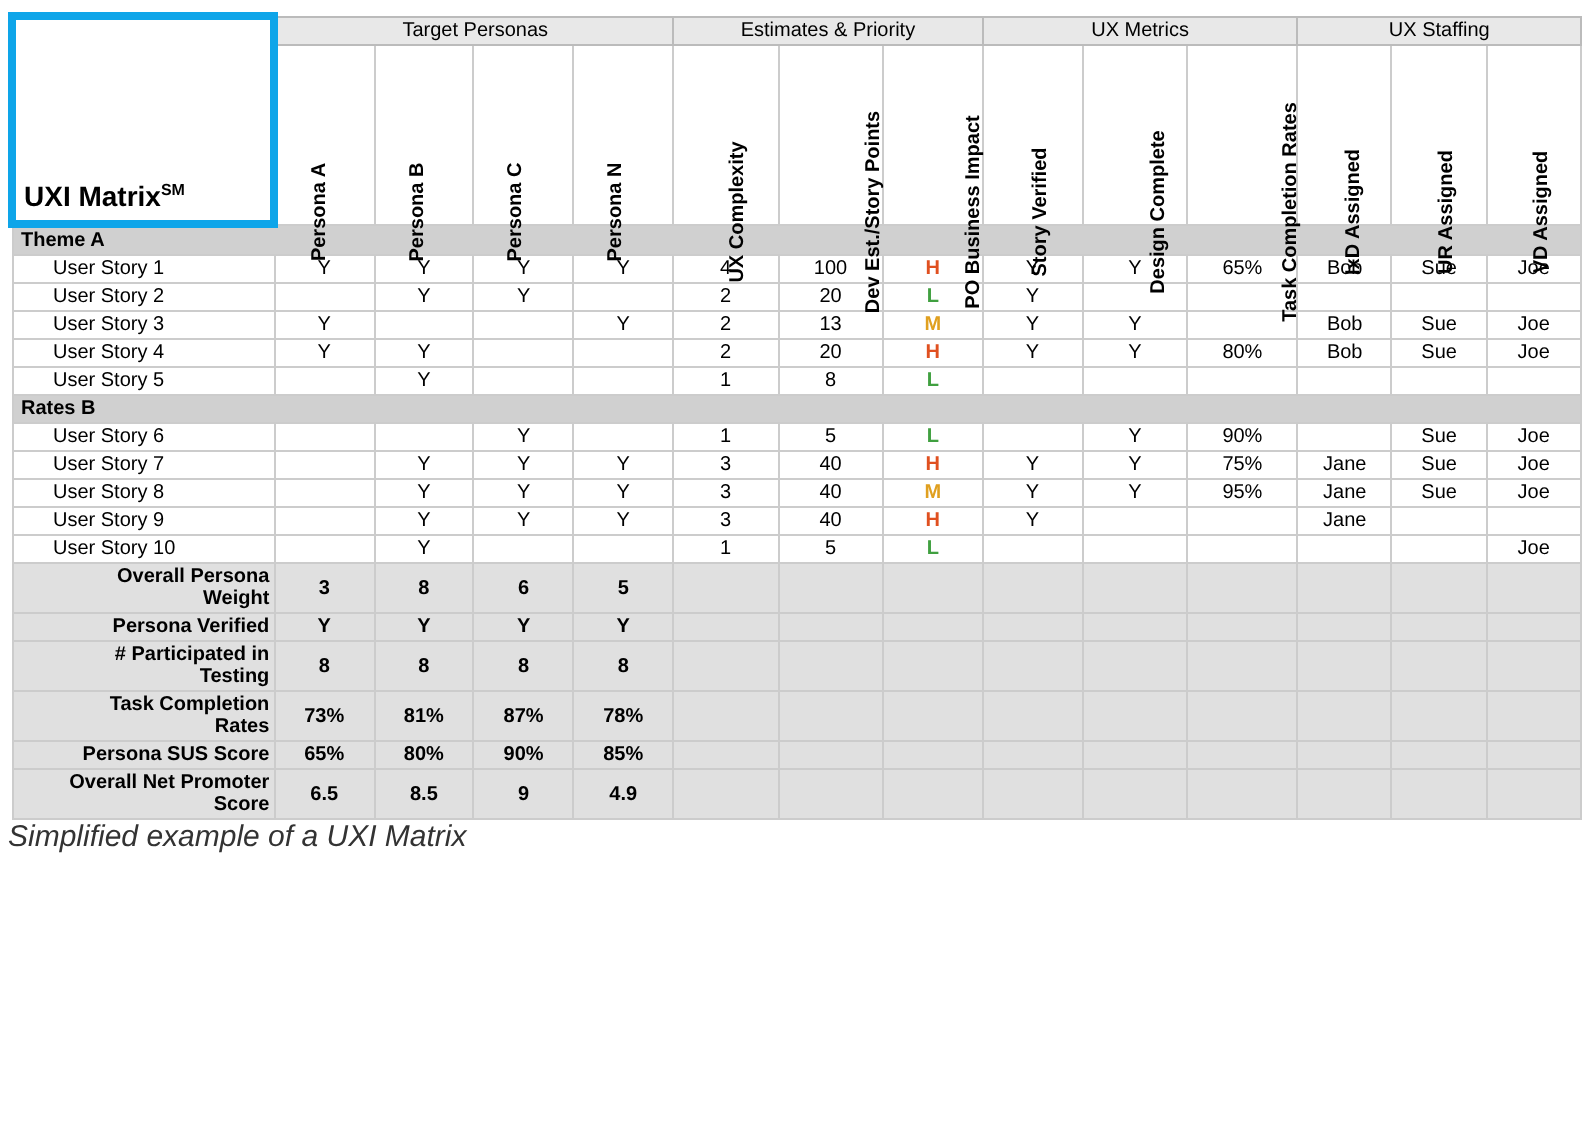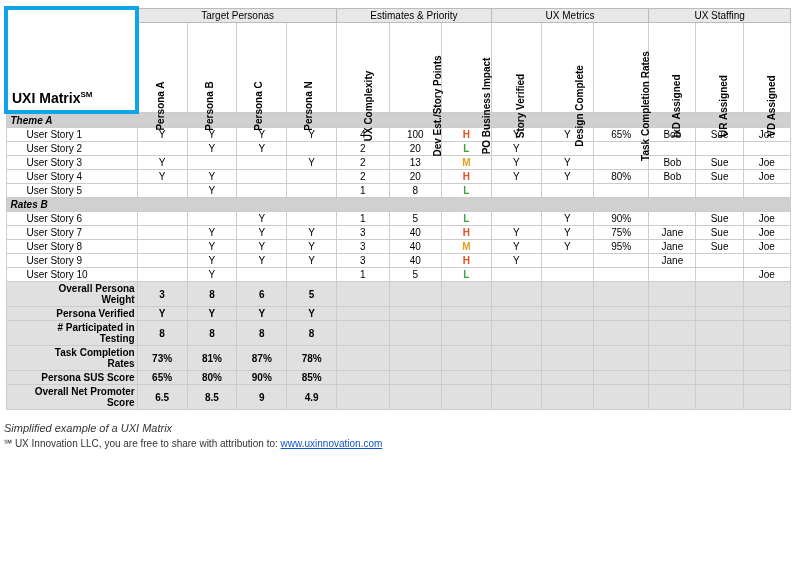--- a/index.html
+++ b/index.html
@@ -47,21 +47,20 @@
       transform-origin: bottom center;
       white-space: nowrap;
       font-size: 10px;
       margin-bottom: 4px;
     }
     .theme-row td {
       background: #d0d0d0;
       font-weight: bold;
       text-align: left;
       padding-left: 4px;
-      font-style: italic;
     }
     .summary-row td {
       background: #e0e0e0;
       font-weight: bold;
     }
     .summary-row td.left-align {
       text-align: right;
     }
     .title-cell {
       font-size: 14px;
@@ -72,23 +71,23 @@
       padding: 4px;
     }
     .title-cell .sm {
       font-size: 8px;
       vertical-align: super;
     }
     .h-val { color: #e05020; font-weight: bold; }
     .m-val { color: #e0a020; font-weight: bold; }
     .l-val { color: #40a040; font-weight: bold; }
     .footer {
-      font-size: 11px;
+      font-size: 15px;
       font-style: italic;
-      margin-top: 12px;
+      margin-top: 0;
       color: #333;
     }
     .footer-copy {
       font-size: 10px;
       color: #333;
       margin-top: 2px;
     }
     .footer-link {
       color: #1155cc;
       text-decoration: underline;
@@ -416,17 +415,13 @@
           <td></td>
           <td></td>
           <td></td>
           <td></td>
         </tr>
       </tbody>
   </table>
   <div class="footer">
     <span>Simplified example of a UXI Matrix</span>
   </div>
-  <div class="footer-copy">
-    <span>℠ UX Innovation LLC, you are free to share with attribution to:</span>
-    <a class="footer-link">www.uxinnovation.com</a>
-  </div>
 </div>
 
 </body></html>

